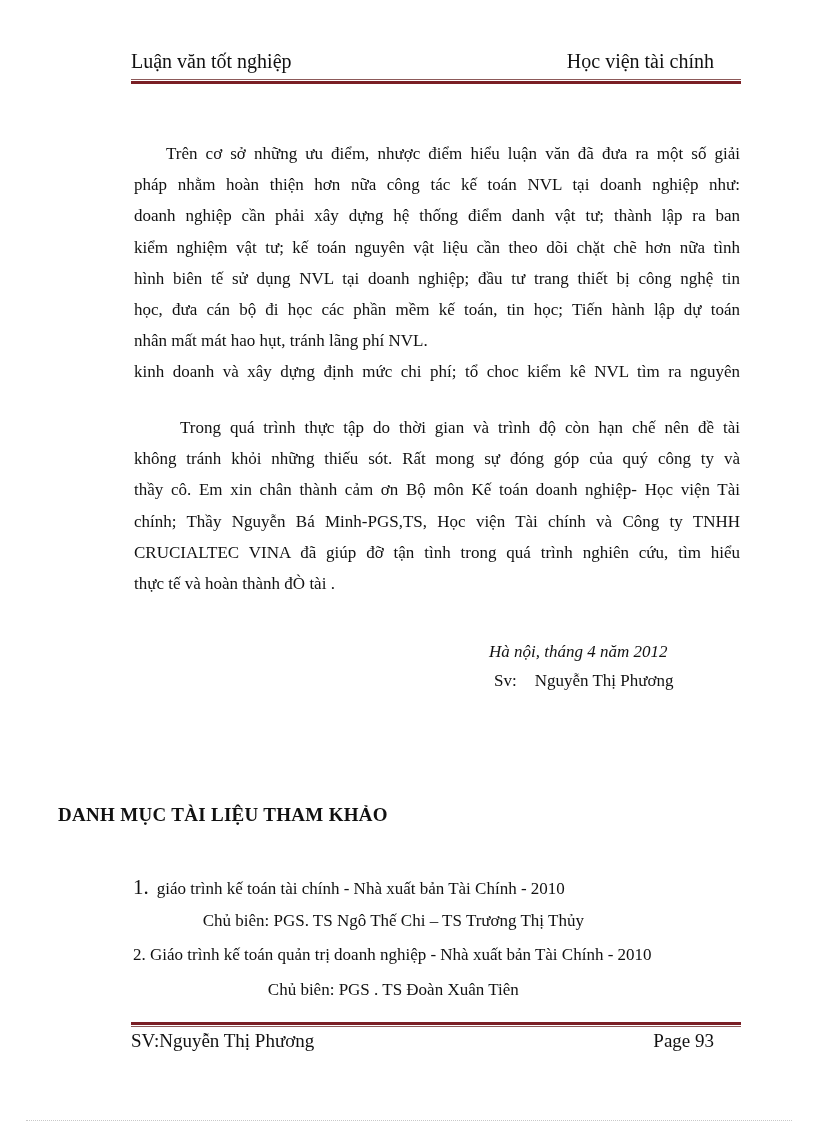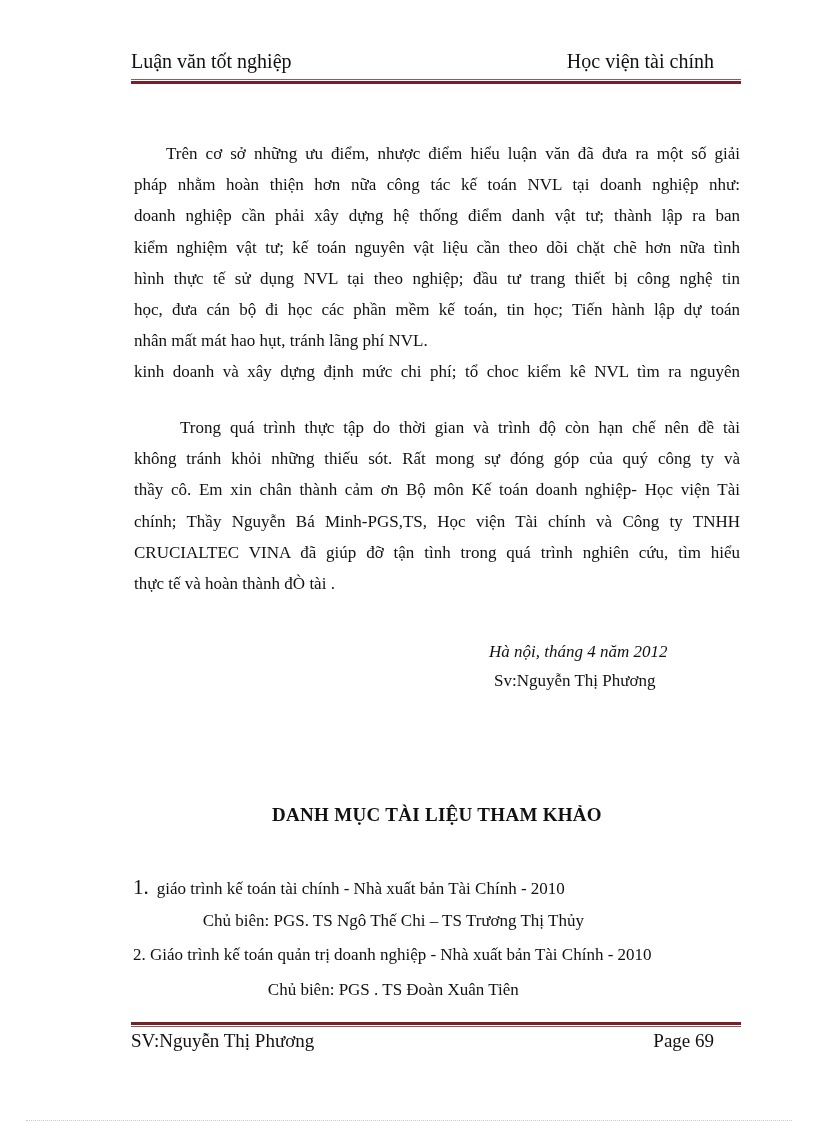--- a/index.html
+++ b/index.html
@@ -19,23 +19,23 @@
   .body-text { position: absolute; left: 134px; width: 606px; font-size: 17px; line-height: 31.2px; text-align: justify; }
   .para1 { top: 138px; }
   .para2 { top: 412px; }
   .indent1 { text-indent: 16px; }
   .line { display: block; text-align: justify; text-align-last: justify; white-space: nowrap; }
   .line.last { text-align-last: left; }
 
   .signature { position: absolute; left: 489px; top: 642px; font-size: 17px; }
   .signature .date { font-style: italic; }
   .signature .name { margin-top: 9px; margin-left: 5px; }
-  .signature .name .sv { }
+  .signature .name .sv { margin-right: 18px; }
 
-  .refs-title { position: absolute; left: 0; width: 816px; top: 804px; text-align: center;
+  .refs-title { position: absolute; left: 0; width: 816px; top: 804px; 
                 font-size: 19px; font-weight: bold; letter-spacing: 0.3px; padding-left: 58px; box-sizing: border-box; }
   .refs { position: absolute; left: 133px; top: 872px; font-size: 17px; }
   .ref-item { height: 31px; line-height: 31px; white-space: nowrap; }
   .ref-item .num1 { font-size: 21px; margin-right: 8px; }
   .ref-sub { height: 35px; line-height: 35px; padding-left: 2px; white-space: nowrap; text-align: center; }
   .ref2 { height: 34px; line-height: 34px; }
 
   .footer { position: absolute; left: 131px; top: 1030px; width: 610px; height: 26px; font-size: 19px; }
   .footer .left { position: absolute; left: 0; top: 0; }
   .footer .right { position: absolute; right: 27px; top: 0; }
@@ -54,21 +54,21 @@
   <div class="rule top">
     <div class="thin"></div>
       <div class="thick"></div>
   </div>
 
   <div class="body-text para para1">
     <span class="line indent1" style="padding-left:16px">Trên cơ sở những ưu điểm, nhược điểm hiểu luận văn đã đưa ra một số giải</span>
     <span class="line">pháp nhằm hoàn thiện hơn nữa công tác kế toán NVL tại doanh nghiệp như:</span>
     <span class="line">doanh nghiệp cần phải xây dựng hệ thống điểm danh vật tư; thành lập ra ban</span>
     <span class="line">kiểm nghiệm vật tư; kế toán nguyên vật liệu cần theo dõi chặt chẽ hơn nữa tình</span>
-    <span class="line">hình thực tế sử dụng NVL tại theo nghiệp; đầu tư trang thiết bị công nghệ tin</span>
+    <span class="line">hình biên tế sử dụng NVL tại doanh nghiệp; đầu tư trang thiết bị công nghệ tin</span>
     <span class="line">học, đưa cán bộ đi học các phần mềm kế toán, tin học; Tiến hành lập dự toán</span>
     <span class="line last">nhân mất mát hao hụt, tránh lãng phí NVL.</span>
     <span class="line">kinh doanh và xây dựng định mức chi phí; tổ choc kiểm kê NVL tìm ra nguyên</span>
   </div>
 
   <div class="body-text para para2">
     <span class="line" style="padding-left:46px">Trong quá trình thực tập do thời gian và trình độ còn hạn chế nên đề tài</span>
     <span class="line">không tránh khỏi những thiếu sót. Rất mong sự đóng góp của quý công ty và</span>
     <span class="line">thầy cô. Em xin chân thành cảm ơn Bộ môn Kế toán doanh nghiệp- Học viện Tài</span>
     <span class="line">chính; Thầy Nguyễn Bá Minh-PGS,TS, Học viện Tài chính và Công ty TNHH</span>
@@ -96,17 +96,17 @@
     </div>
     <div class="ref-sub">Chủ biên: PGS . TS Đoàn Xuân Tiên</div>
   </div>
 
   <div class="rule bottom">
     <div class="thick" style="margin-top:0"></div>
       <div class="thin" style="margin-top:1px"></div>
   </div>
   <div class="footer">
     <span class="left">SV:Nguyễn Thị Phương</span>
-    <span class="right">Page 69</span>
+    <span class="right">Page 93</span>
   </div>
 
   <div class="dotted"></div>
 </div>
 
 </body></html>

